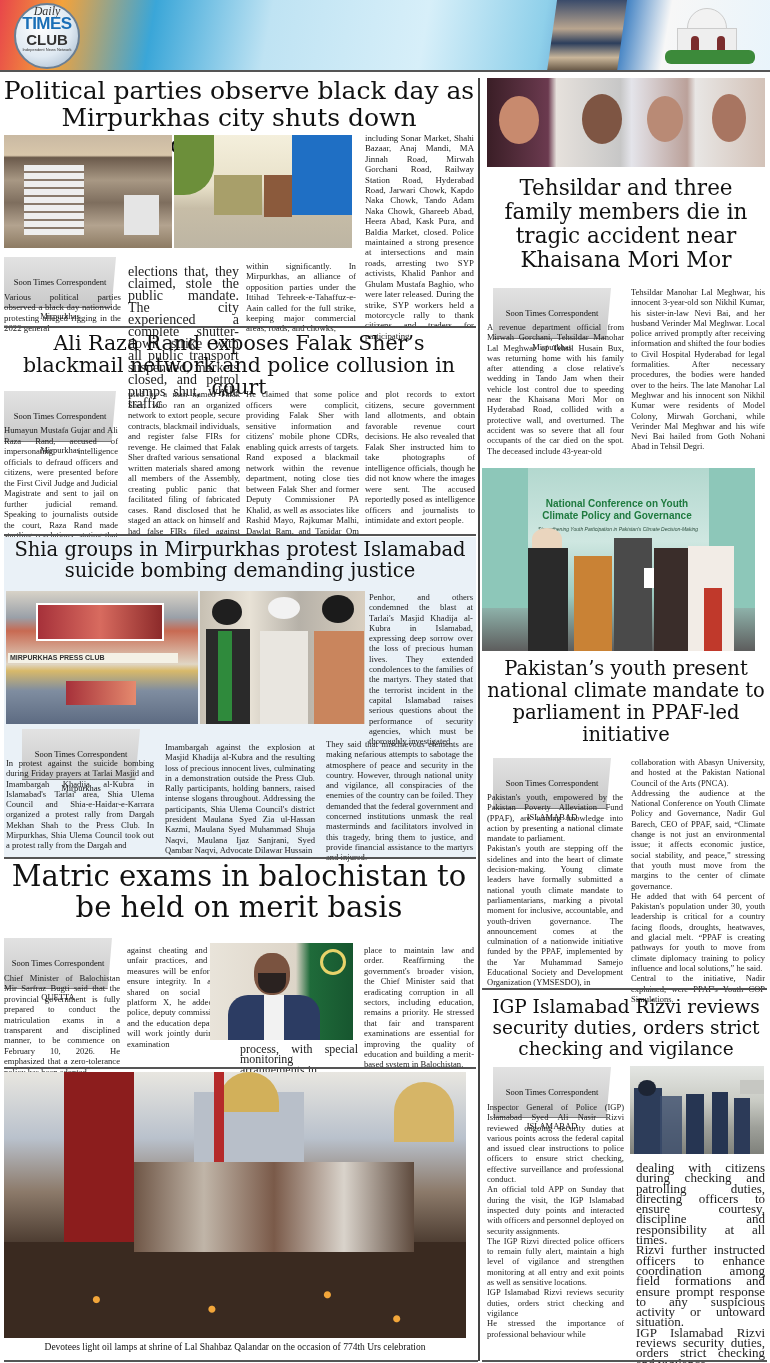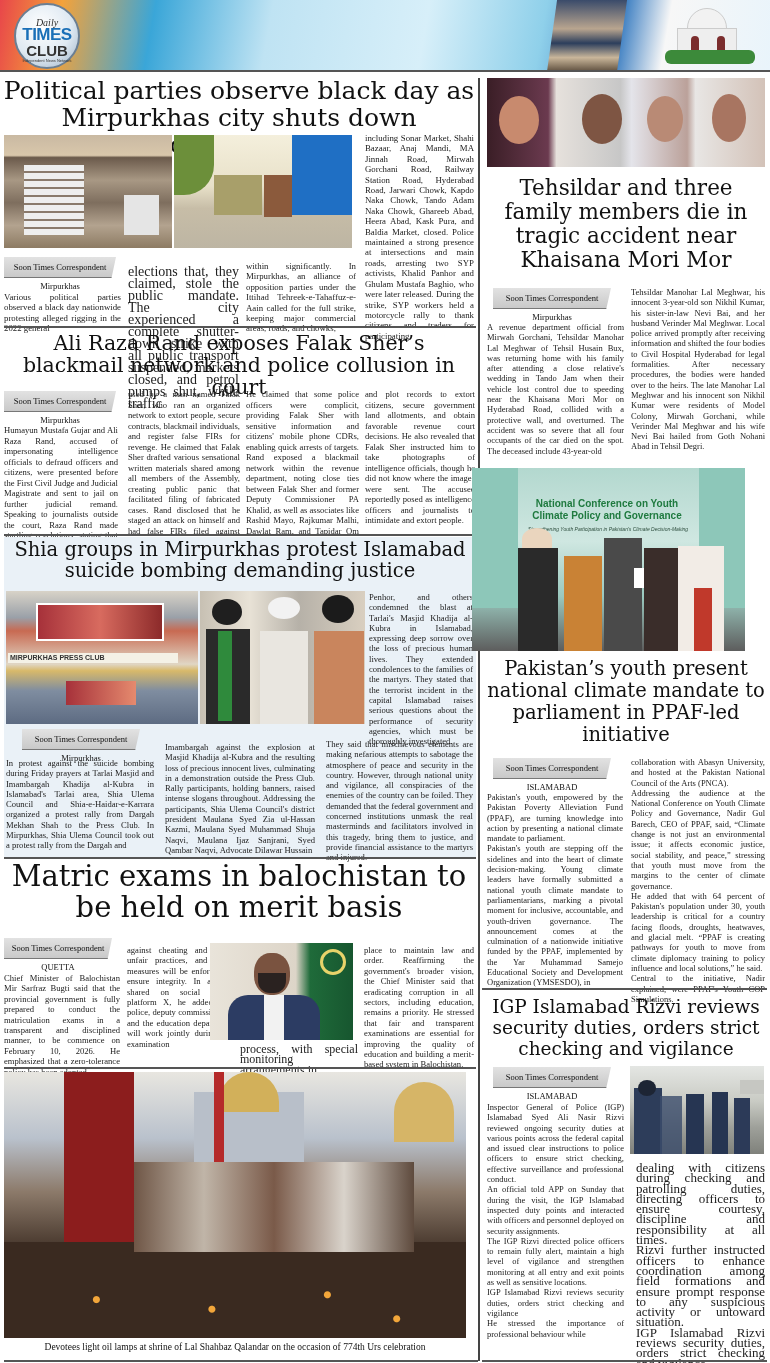--- a/index.html
+++ b/index.html
@@ -1,36 +1,36 @@
 <!DOCTYPE html>
 <html><head>
 <meta charset="utf-8">
 <style>
 *{box-sizing:border-box;margin:0;padding:0}
 body{width:770px;height:1363px;background:#fff;font-family:"Liberation Serif",serif;color:#111;position:relative;overflow:hidden}
 .masthead{position:absolute;left:0;top:0;width:770px;height:72px;background:linear-gradient(100deg,#e8464a 0%,#f4a23a 8%,#3aa6d8 20%,#bfe3f3 35%,#d7eff9 55%,#8fd0ea 70%,#3d7fc2 80%,#f7f7f7 86%,#e9f4fb 100%);overflow:hidden;border-bottom:2px solid #555}
 .logo{position:absolute;left:14px;top:3px;width:66px;height:66px;border-radius:50%;background:radial-gradient(circle at 40% 35%,#fff 0%,#dfe9f2 55%,#9cb1c6 100%);border:2px solid #6b7f93;text-align:center;font-family:"Liberation Sans",sans-serif}
-.logo .daily{font-family:"Liberation Serif",serif;font-style:italic;font-size:10px;color:#333;margin-top:13px;line-height:9px}
+.logo .daily{font-family:"Liberation Serif",serif;font-style:italic;font-size:12px;color:#333;margin-top:2px;line-height:9px}
 .logo .soon{font-weight:bold;font-size:17px;color:#1a6fb7;line-height:16px;letter-spacing:-0.5px}
 .logo .times{font-weight:bold;font-size:15px;color:#333;line-height:15px}
 .logo .sub{font-size:4px;color:#333;line-height:5px}
 .brand{position:absolute;left:215px;top:4px;font-family:"Liberation Sans",sans-serif;font-weight:bold;font-size:44px;color:#222;letter-spacing:-1px;-webkit-text-stroke:1px #fff;text-shadow:2px 2px 0 #fff,-1px -1px 0 #fff}
 .portraits{position:absolute;left:552px;top:0;width:70px;height:72px;background:linear-gradient(#3a4b6a,#b9a58f 40%,#2c3e5c 60%,#c9b69a 80%,#5b4c3c);transform:skewX(-8deg)}
 .mazar{position:absolute;left:665px;top:8px;width:90px;height:56px}
 .mazar .dome{position:absolute;left:22px;top:0;width:40px;height:22px;background:#f2f2f2;border-radius:20px 20px 0 0;border:1px solid #ccc}
 .mazar .base{position:absolute;left:12px;top:20px;width:60px;height:28px;background:#eee;border:1px solid #ccc}
 .mazar .arch{position:absolute;top:28px;width:8px;height:18px;background:#7b2d2d;border-radius:4px 4px 0 0}
 .mazar .trees{position:absolute;left:0;top:42px;width:90px;height:14px;background:#3c8a3a;border-radius:6px}
 
 .vline{position:absolute;left:478px;top:78px;width:2px;height:1283px;background:#444}
 .hline{position:absolute;height:2px;background:#555}
 .headline{position:absolute;text-align:center;font-family:"DejaVu Serif","Liberation Serif",serif;color:#111;line-height:1.07}
 .photo{position:absolute;overflow:hidden}
 .byline{position:absolute;font-size:8.5px;text-align:center}
-.byline .tag{display:block;background:linear-gradient(#e2e2e2,#c9c9c9);padding:5px 0;border-bottom:1px solid #777;font-size:8.5px;clip-path:polygon(0 0,100% 0,96% 100%,0 100%)}
+.byline .tag{display:block;background:linear-gradient(#e2e2e2,#c9c9c9);padding:20px 0;border-bottom:1px solid #777;font-size:8.5px;clip-path:polygon(0 0,100% 0,96% 100%,0 100%)}
 .byline .loc{display:block;margin-top:3px;font-size:8.5px}
 .col{position:absolute;font-size:9.2px;line-height:10.6px;text-align:justify;color:#222}
 .shade{position:absolute;background:#eaf1f7}
 .caption{position:absolute;font-size:9.5px;text-align:center}
 </style>
 </head>
 <body>
 
 <div class="masthead">
   <div class="logo">
@@ -148,21 +148,21 @@
   <div style="position:absolute;left:225px;top:16px;width:34px;height:48px;background:#a87561;border-radius:50%"></div>
 </div>
 <div class="headline" style="left:484px;top:176px;width:284px;font-size:21.5px;line-height:1.12">Tehsildar and three family members die in tragic accident near Khaisana Mori Mor</div>
 <div class="byline" style="left:493px;top:288px;width:118px">
   <span class="tag">Soon Times Correspondent</span>
   <span class="loc">Mirpurkhas</span>
 </div>
 <div class="col" style="left:487px;top:322px;width:137px;font-size:8.5px;line-height:10.3px">A revenue department official from Mirwah Gorchani, Tehsildar Manohar Lal Meghwar of Tehsil Husain Bux, was returning home with his family after attending a close relative's wedding in Tando Jam when their vehicle lost control due to speeding near the Khaisana Mori Mor on Hyderabad Road, collided with a protective wall, and overturned. The accident was so severe that all four occupants of the car died on the spot. The deceased include 43-year-old</div>
 <div class="col" style="left:631px;top:287px;width:134px;font-size:8.5px;line-height:10.3px">Tehsildar Manohar Lal Meghwar, his innocent 3-year-old son Nikhil Kumar, his sister-in-law Nevi Bai, and her husband Verinder Mal Meghwar. Local police arrived promptly after receiving information and shifted the four bodies to Civil Hospital Hyderabad for legal formalities. After necessary procedures, the bodies were handed over to the heirs. The late Manohar Lal Meghwar and his innocent son Nikhil Kumar were residents of Model Colony, Mirwah Gorchani, while Verinder Mal Meghwar and his wife Nevi Bai hailed from Goth Nohani Abad in Tehsil Degri.</div>
 
-<div class="photo" style="left:472px;top:468px;width:273px;height:183px;background:linear-gradient(#b3d8cf 0%,#cfe7e1 40%,#9bc9bf 70%,#5d5d5d 100%)">
+<div class="photo" style="left:482px;top:468px;width:273px;height:183px;background:linear-gradient(#b3d8cf 0%,#cfe7e1 40%,#9bc9bf 70%,#5d5d5d 100%)">
   <div style="position:absolute;left:0;top:0;width:46px;height:140px;background:#8dc7b9"></div>
   <div style="position:absolute;left:227px;top:0;width:46px;height:140px;background:#8dc7b9"></div>
   <div style="position:absolute;left:60px;top:30px;width:150px;text-align:center;font-family:'Liberation Sans',sans-serif;font-weight:bold;font-size:10px;line-height:12px;color:#1f7a3f">National Conference on Youth Climate Policy and Governance</div>
   <div style="position:absolute;left:52px;top:58px;width:168px;text-align:center;font-family:'Liberation Sans',sans-serif;font-style:italic;font-size:5px;color:#2a4a3a">Strengthening Youth Participation in Pakistan's Climate Decision-Making</div>
   <div style="position:absolute;left:50px;top:60px;width:30px;height:22px;background:#ead5be;border-radius:50% 50% 0 0"></div>
   <div style="position:absolute;left:46px;top:80px;width:40px;height:103px;background:#2a2a2a"></div>
   <div style="position:absolute;left:92px;top:88px;width:38px;height:95px;background:#c98235"></div>
   <div style="position:absolute;left:132px;top:70px;width:38px;height:113px;background:#4a4a4a"></div>
   <div style="position:absolute;left:162px;top:100px;width:28px;height:20px;background:#fff"></div>
   <div style="position:absolute;left:172px;top:80px;width:36px;height:103px;background:#3a2d2a"></div>

